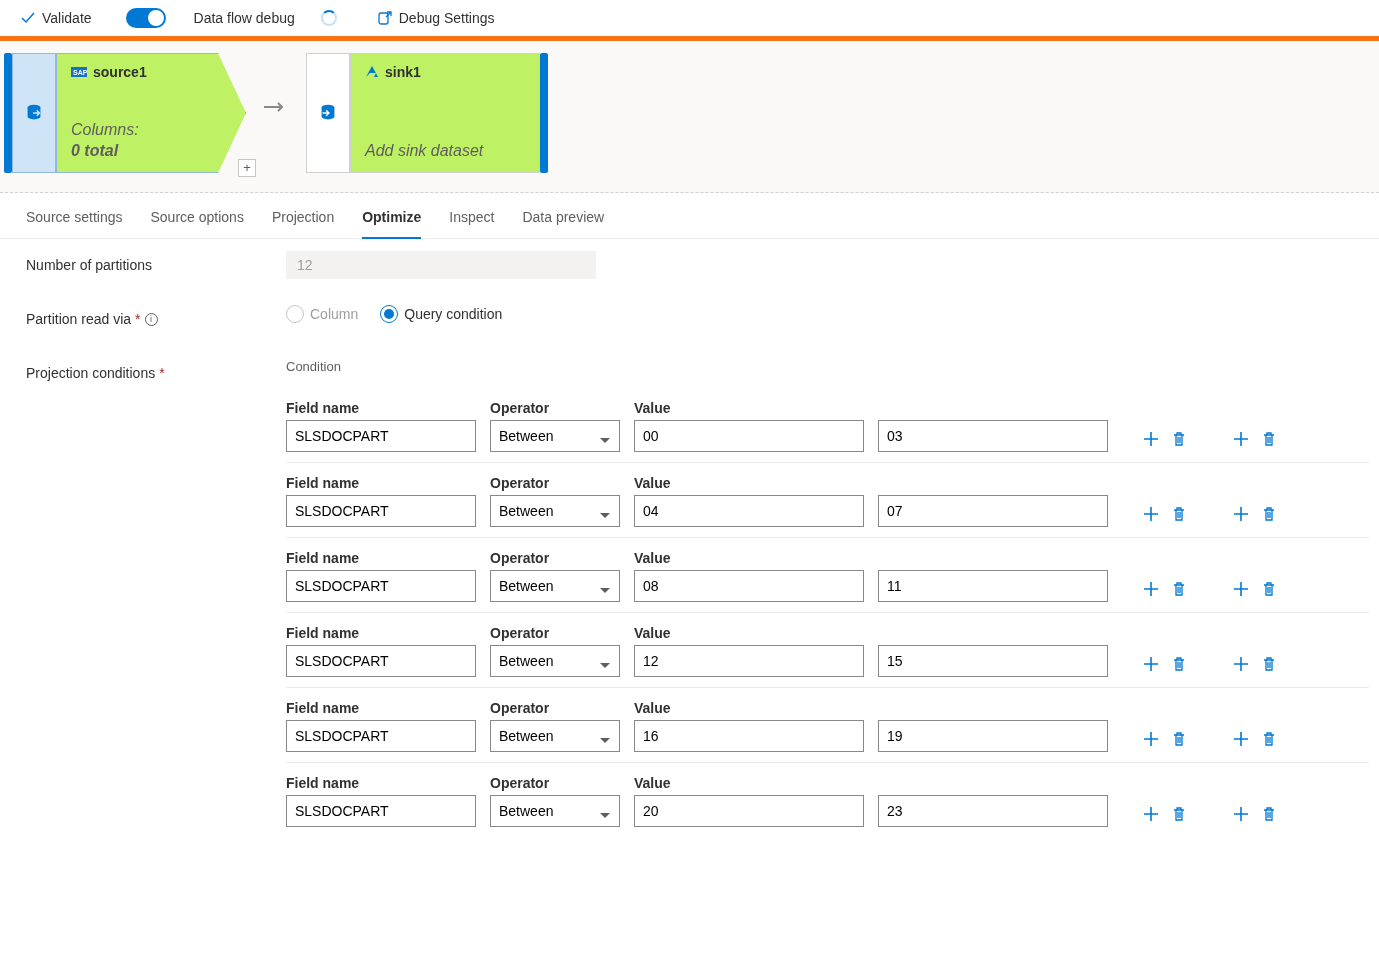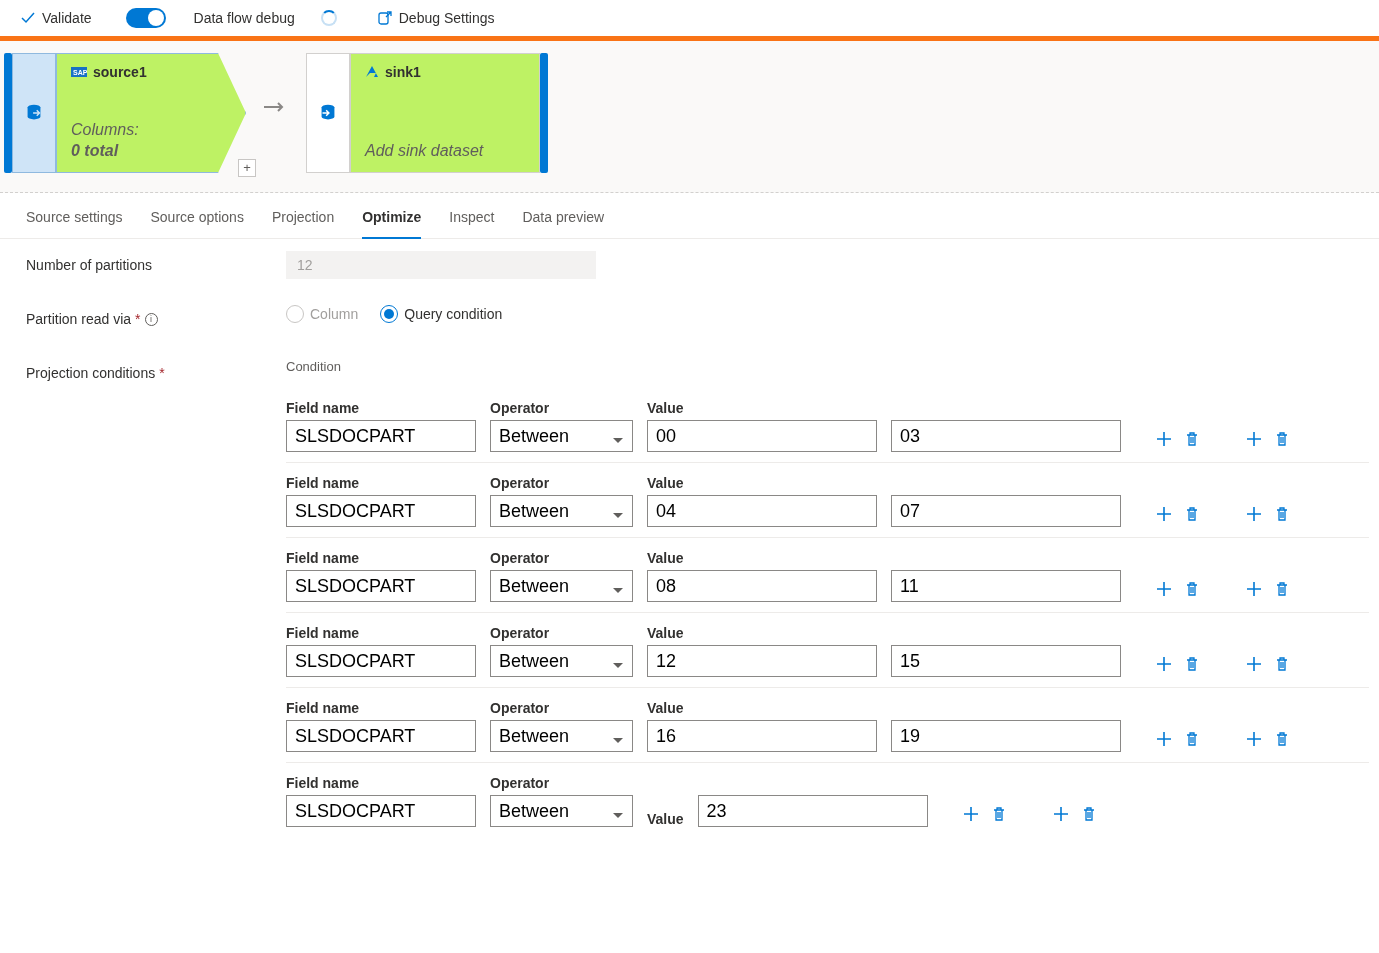--- a/index.html
+++ b/index.html
@@ -204,26 +204,26 @@
     gap: 14px;
   }
   .cond-block:last-child { border-bottom: none; }
 
   .field-group { display:flex; flex-direction:column; gap:4px; }
   .field-group .lbl { font-weight: 600; font-size: 14px; }
   .txt-input {
     border: 1px solid #8a8886;
     height: 32px;
     padding: 0 8px;
-    font-size: 18px;
+    font-size: 14px;
     font-family: inherit;
     background:#fff;
   }
   .w-field { width: 190px; }
-  .w-op { width: 143px; }
+  .w-op { width: 130px; }
   .w-val { width: 230px; }
 
   .sel-wrap { position: relative; }
   .sel-wrap::after {
     content:"";
     position:absolute;
     right:10px; top:50%;
     width:0;height:0;border-left:5px solid transparent;border-right:5px solid transparent;border-top:5px solid #605e5c;
     transform: translateY(2px);
   }
@@ -572,20 +572,21 @@
     <div class="field-group">
       <span class="lbl">Field name</span>
       <input class="txt-input w-field" value="SLSDOCPART" style="">
     </div>
     <div class="field-group">
       <span class="lbl">Operator</span>
       <div class="sel-wrap"><input class="txt-input w-op" readonly="" value="Between" style=""></div>
     </div>
     <div class="field-group">
       <span class="lbl">Value</span>
+      <input class="txt-input w-val" value="20" style="">
     </div>
     <div class="field-group">
       <span class="lbl">&nbsp;</span>
       <input class="txt-input w-val" value="23" style="">
     </div>
     <div class="row-actions">
       <span class="icon-btn">
                 <svg width="16" height="16" viewBox="0 0 16 16">
                   <path d="M8 1 V15 M1 8 H15" stroke="#0078d4" stroke-width="1.6"></path>
                 </svg>

